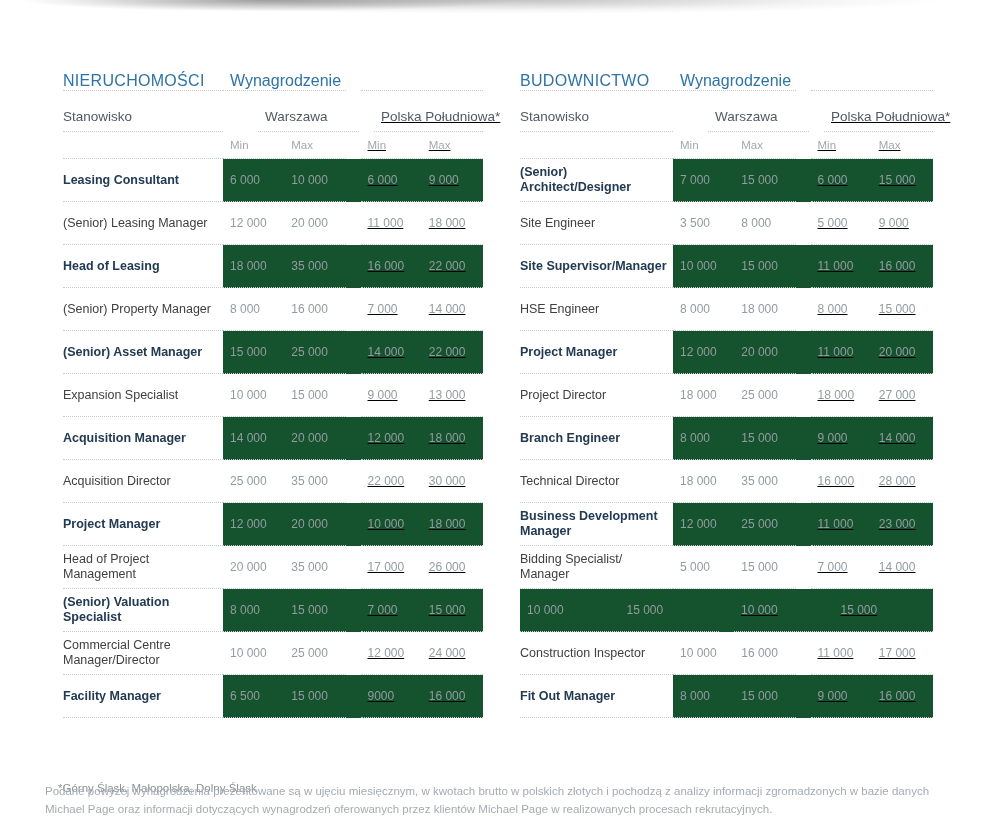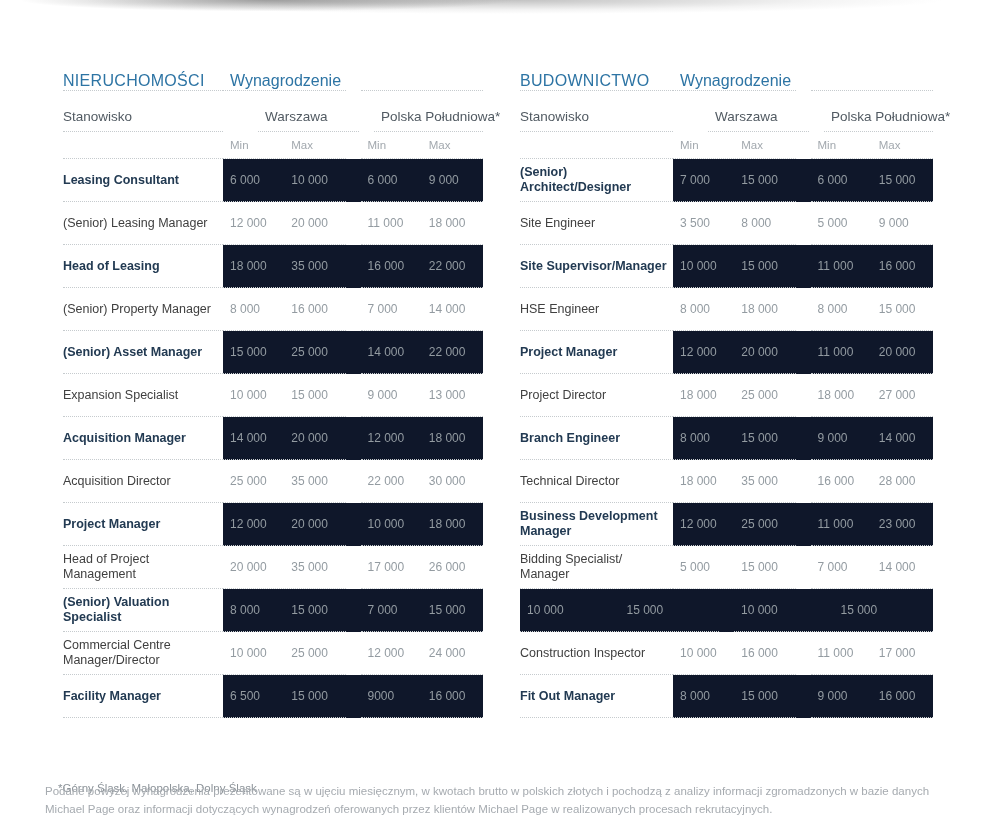--- a/index.html
+++ b/index.html
@@ -24,21 +24,21 @@
   .t-left  { width: 420px; margin-right: 37px; }
   .t-right { width: 413px; }
 
   .hrow, .row { display: flex; }
   .cell.title { flex: 0 0 auto; }
   .t-left  .cell.title { width: 160px; }
   .t-right .cell.title { width: 153px; }
 
   .nums { flex: 1 1 auto; display: flex; }
   .pair { width: calc(50% - 3.5px); display: flex; }
-  .pair + .pair { margin-left: 15px; }
+  .pair + .pair { margin-left: 15px; text-decoration: underline; }
 
   
   .hrow .cell.title, .hrow .pair,
   .row  .cell.title, .row  .pair {
     border-bottom: 1px dotted #c6cbce;
   }
 
   
   .section-row { height: 29px; align-items: flex-start; }
   .section-title {
@@ -59,21 +59,21 @@
   }
 
   
   .row { min-height: 43px; }
   .row .cell.title {
     display: flex; align-items: center;
     font-size: 12.5px; line-height: 15px;
     color: #404040; padding-right: 6px; box-sizing: border-box;
   }
   .row.em .cell.title { color: #223a52; font-weight: bold; }
-  .row.em .nums { background: #0f172a; }
+  .row.em .nums { background: #14532d; }
   .value {
     width: 50%; display: flex; align-items: center;
     font-size: 12px; color: #939ba1; padding-left: 7px; box-sizing: border-box;
   }
 
   .footnote {
     position: absolute; top: 782px; left: 58px;
     font-size: 11.5px; color: #8b9298;
   }
   .disclaimer {

